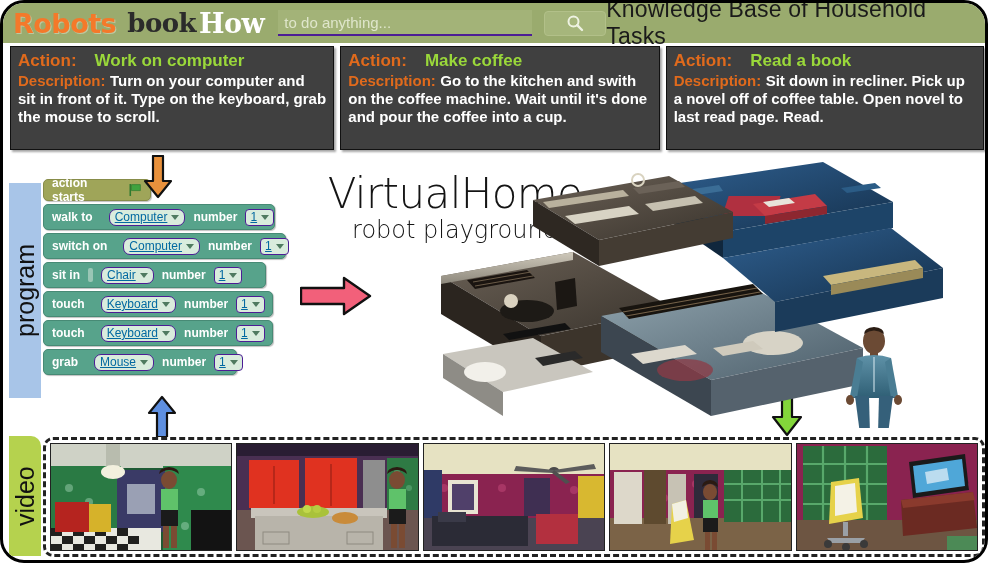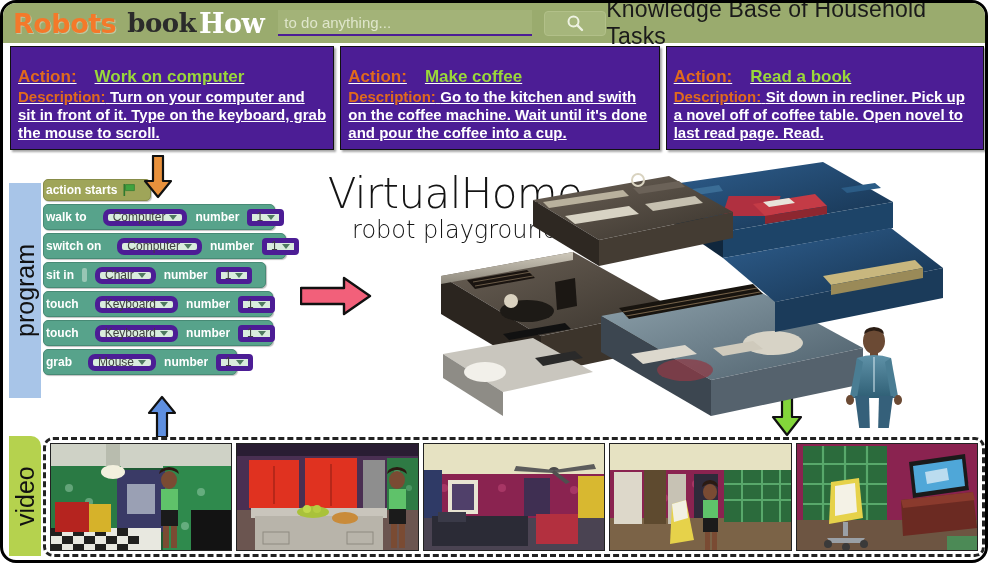--- a/index.html
+++ b/index.html
@@ -7,21 +7,21 @@
     width: 988px; height: 563px;
     font-family: "Liberation Sans", sans-serif;
     background: #ffffff;
     overflow: hidden;
   }
   .poster {
     position: relative;
     width: 988px; height: 563px;
     background: #ffffff;
     border: 3px solid #000;
-    border-radius: 16px;
+    border-radius: 24px;
     overflow: hidden;
   }
 
   
   .header {
     position: absolute; left: 0; top: 0;
     width: 988px; height: 40px;
     background: #9aab6e;
     display: flex; align-items: center;
     padding: 0 10px;
@@ -83,26 +83,25 @@
     letter-spacing: 0.2px;
   }
 
   
   .cards {
     position: absolute; left: 7px; top: 43px;
     width: 974px; height: 104px;
     display: flex; gap: 6px;
   }
   .card {
-    background: #4c1d95;
+    background: #404040;
     border: 1px solid #111;
-    padding: 20px 7px 3px 7px;
+    padding: 4px 7px 3px 7px;
     color: #ffffff;
     box-shadow: 2px 2px 2px rgba(0,0,0,0.35);
-    text-decoration: underline;
   }
   .card.c1 { width: 325px; }
   .card.c2 { width: 320px; }
   .card.c3 { width: 319px; }
   .card-line1 { white-space: nowrap; }
   .lbl-action {
     color: #e06a1c;
     font-weight: bold;
     font-size: 17px;
     font-family: "Liberation Sans", sans-serif;
@@ -157,21 +156,21 @@
   }
   .blk {
     position: relative;
     border-radius: 5px;
     display: flex; align-items: center;
     font-family: "Liberation Sans", sans-serif;
     font-weight: bold;
     color: #ffffff;
     font-size: 12px;
     box-shadow: 1px 1px 1px rgba(0,0,0,0.25);
-    padding: 0 2px;
+    padding: 0 8px;
   }
   .blk-start {
     width: 108px; height: 22px;
     background: #9fa559;
     border: 1px solid #878c49;
     margin-bottom: 3px;
     gap: 5px;
   }
   .blk-act {
     height: 26px;
@@ -189,28 +188,29 @@
   .verb { white-space: nowrap; }
   .notch {
     width: 5px; height: 14px;
     background: #cfe3d8;
     border-radius: 2px;
     opacity: 0.55;
   }
   .drop {
     display: inline-flex; align-items: center; gap: 4px;
     background: #d9ecdd;
-    border: 5px solid #4c1d95;
+    border: 1px solid #4c1d95;
     border-radius: 7px;
-    color: #404040;
+    color: #0369a1;
     font-weight: normal;
     font-size: 12px;
     padding: 1px 5px;
     height: 17px;
     white-space: nowrap;
+    text-decoration: underline;
   }
   .drop.num { border-radius: 4px; padding: 1px 4px; }
   .caret {
     width: 0; height: 0;
     border-left: 4px solid transparent;
     border-right: 4px solid transparent;
     border-top: 5px solid #4f7a60;
   }
   .word-number { font-weight: bold; color: #fff; font-size: 12px; }
   .flag-icon { display: block; }

